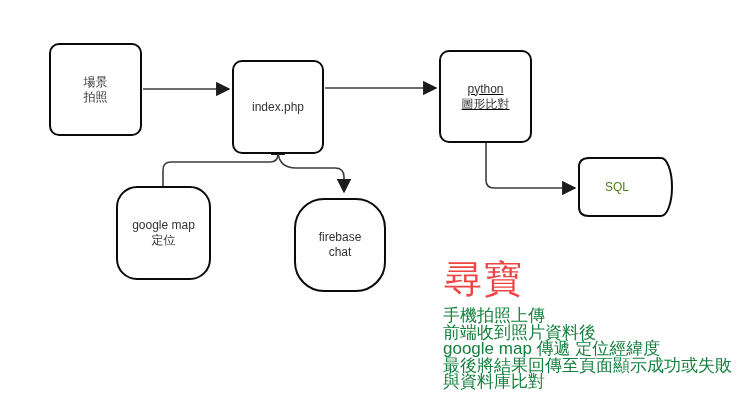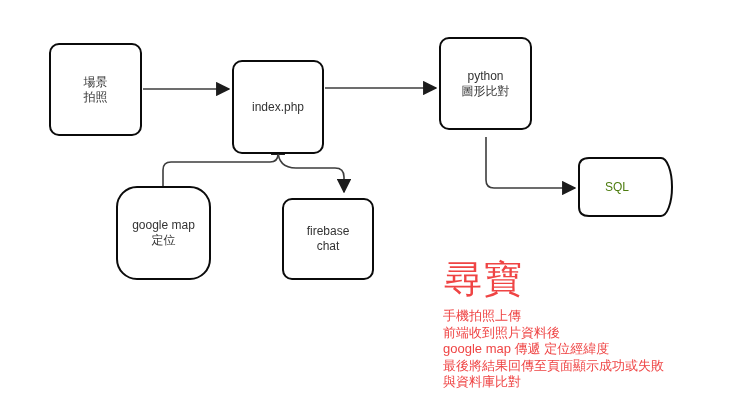--- a/index.html
+++ b/index.html
@@ -28,45 +28,45 @@
     text-align: center;
   }
   .node .label {
     font-size: 12px;
     line-height: 15px;
     color: #333333;
   }
   .node .label span { display: block; }
   .node-scene    { left: 49px;  top: 43px;  width: 93px; height: 93px; }
   .node-index    { left: 232px; top: 60px;  width: 92px; height: 94px; }
-  .node-python   { left: 439px; top: 37px;  width: 93px; height: 93px; }
+  .node-python   { left: 439px; top: 50px;  width: 93px; height: 93px; text-decoration: underline; }
   .node-gmap     { left: 116px; top: 186px; width: 95px; height: 94px; border-radius: 21px; }
-  .node-firebase { left: 282px; top: 198px; width: 92px; height: 82px; }
+  .node-firebase { left: 294px; top: 198px; width: 92px; height: 94px; border-radius: 30px; }
   .cyl-label {
     position: absolute;
     left: 579px; top: 158px; width: 76px; height: 58px;
     display: flex; align-items: center; justify-content: center;
     font-size: 12px; color: #4d7c0f;
   }
   .diagram-title {
     position: absolute;
     left: 444px; top: 257px;
     font-size: 38px;
     line-height: 44px;
     font-weight: 400;
     color: #ef4444;
     letter-spacing: 2px;
     white-space: nowrap;
   }
   .notes {
     position: absolute;
     left: 443px; top: 308px;
-    font-size: 13px;
+    font-size: 17px;
     line-height: 16.5px;
-    color: #ef4444;
+    color: #15803d;
     white-space: nowrap;
   }
   .notes div { height: 16.5px; }
 </style>
 </head>
 <body>
 
 <div class="canvas">
 
   <svg class="edge-layer" viewBox="0 0 740 409" xmlns="http://www.w3.org/2000/svg">

